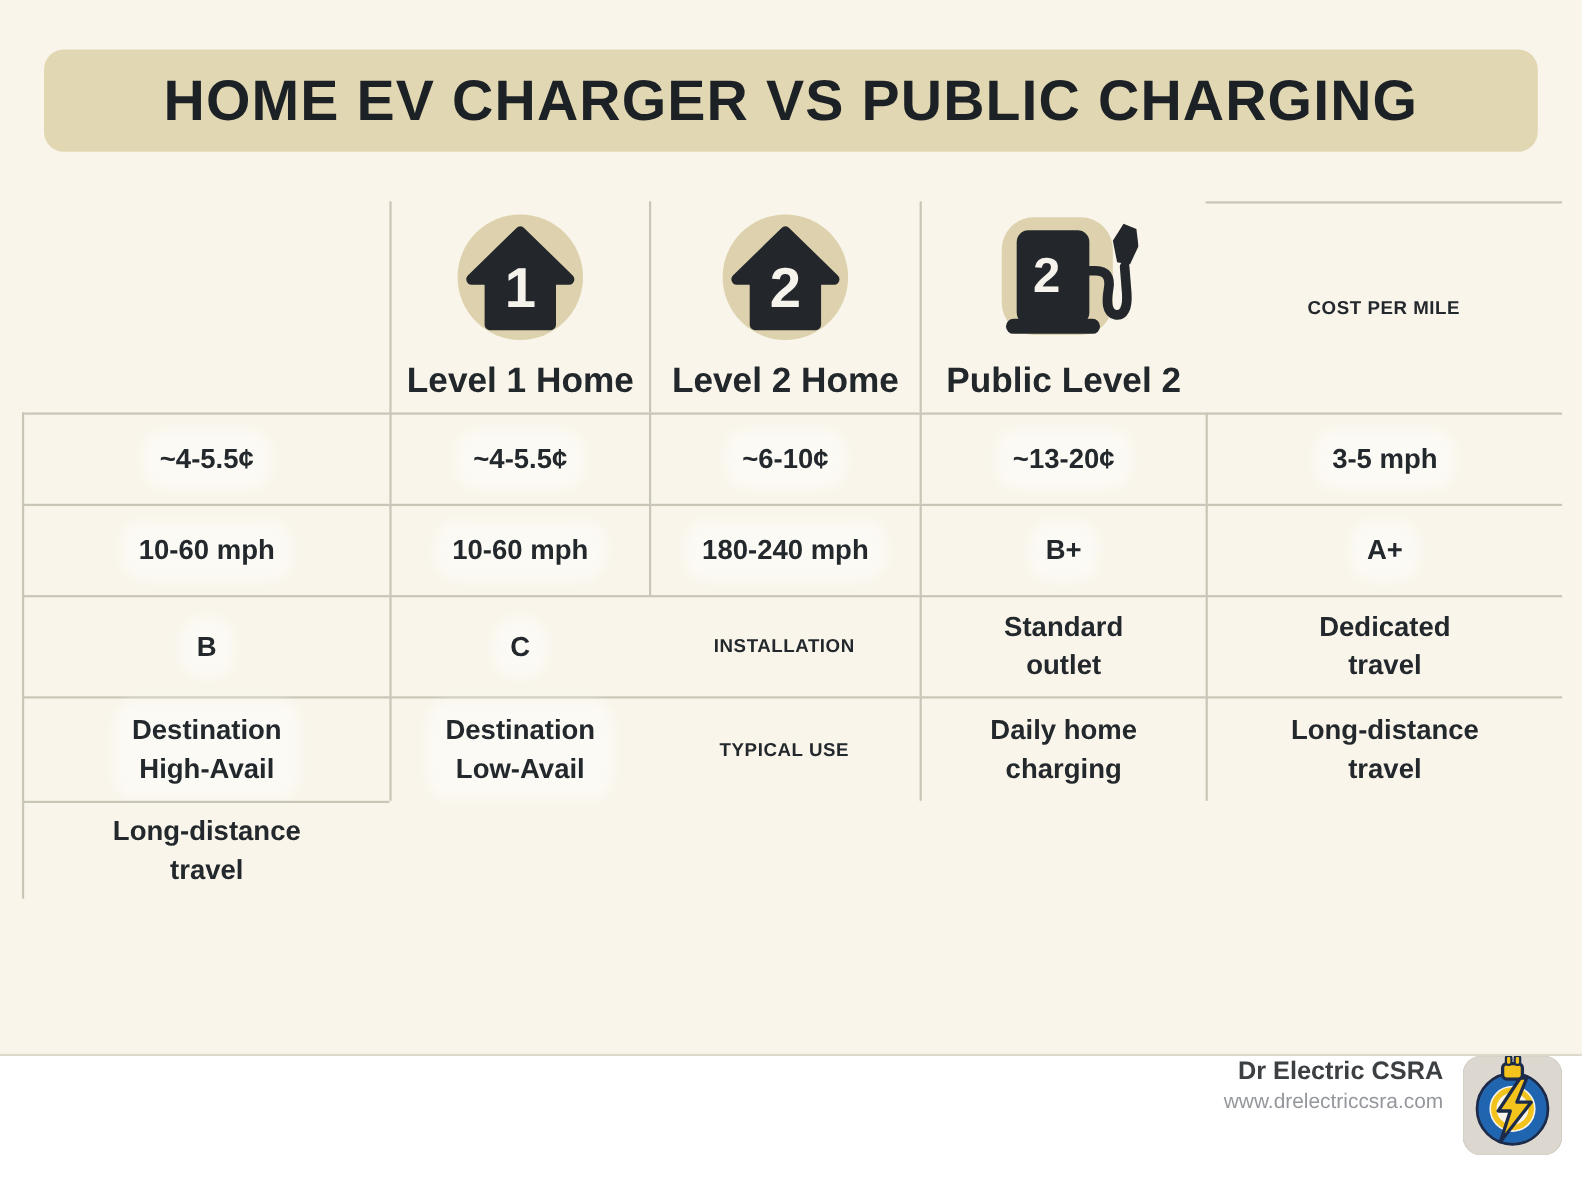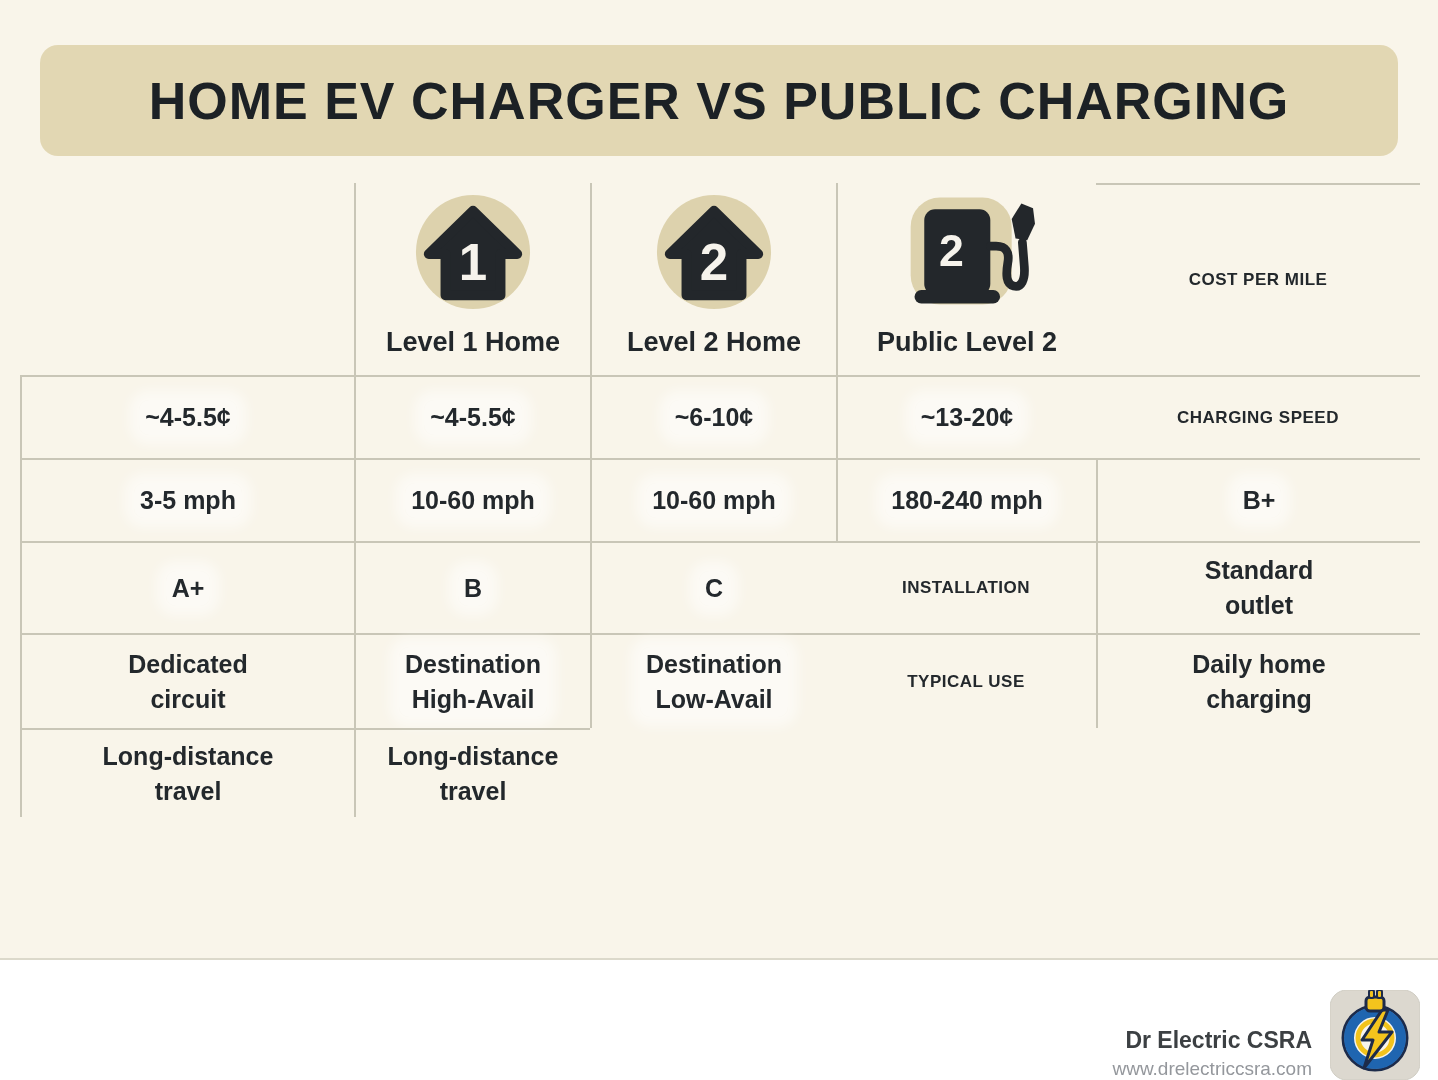--- a/index.html
+++ b/index.html
@@ -7,21 +7,21 @@
     width:1438px; height:1080px;
     background:#f9f5ea;
     font-family:"Liberation Sans", sans-serif;
     position:relative; overflow:hidden;
     color:#23272b;
   }
 
   
   .banner {
     position:absolute; left:40px; top:45px;
-    width:1358px; height:111px;
+    width:1358px; height:93px;
     background:#e2d7b3; border-radius:18px;
     display:flex; align-items:center; justify-content:center;
   }
   .banner h1 {
     margin:0; font-size:52px; font-weight:800;
     letter-spacing:1px; color:#1c2125; white-space:nowrap;
   }
 
   
   .grid {
@@ -32,38 +32,38 @@
   }
   .cell {
     display:flex; align-items:center; justify-content:center;
     text-align:center;
   }
   .vline { border-left:2px solid #c9c6b7; }
   .hline { border-top:2px solid #c9c6b7; }
 
   .col-header { flex-direction:column; justify-content:flex-start; padding-top:8px; }
   .icon-wrap { height:122px; display:flex; align-items:center; justify-content:center; }
-  .col-label { margin-top:14px; font-size:27px; font-weight:700; color:#22272b; }
+  .col-label { margin-top:14px; font-size:32px; font-weight:700; color:#22272b; }
 
   .row-label { font-weight:700; font-size:17px; letter-spacing:0.5px; color:#23282c; }
   .value {
     font-weight:700; font-size:25px; color:#23282c;
     white-space:pre-line; line-height:1.4;text-align:center;
   }
   .halo {
     background:rgba(255,255,255,0.5);
     box-shadow:0 0 12px 10px rgba(255,255,255,0.5);
     border-radius:10px; padding:0 6px;
   }
 
   
   .footer {
     position:absolute; left:0; top:958px; width:1438px; height:122px;
     background:#ffffff; border-top:2px solid #dcd9cb;
-    display:flex; align-items:flex-end; justify-content:flex-end;
+    display:flex; align-items:flex-start; justify-content:flex-end;
     gap:18px; padding-right:18px; box-sizing:border-box;
   }
   .footer-text { text-align:right; }
   .brand { font-size:23px; font-weight:700; color:#3c4043; }
   .site  { font-size:19px; color:#94979c; margin-top:4px; }
   .logo-box { width:90px; height:90px; }
 </style>
 </head>
 <body>
 
@@ -121,23 +121,20 @@
   <div class="cell hline vline">
       <span class="value halo">~4-5.5¢</span>
     </div>
   <div class="cell hline vline">
       <span class="value halo">~6-10¢</span>
     </div>
   <div class="cell hline vline">
       <span class="value halo">~13-20¢</span>
     </div>
 
-  <div class="cell hline">
-    <span class="row-label">CHARGING SPEED</span>
-  </div>
   <div class="cell hline vline">
       <span class="value halo">3-5 mph</span>
     </div>
   <div class="cell hline vline">
       <span class="value halo">10-60 mph</span>
     </div>
   <div class="cell hline vline">
       <span class="value halo">10-60 mph</span>
     </div>
   <div class="cell hline vline">
@@ -159,21 +156,21 @@
 
   <div class="cell hline">
     <span class="row-label">INSTALLATION</span>
   </div>
   <div class="cell hline vline">
       <span class="value">Standard
 outlet</span>
     </div>
   <div class="cell hline vline">
       <span class="value">Dedicated
-circuit</span>
+travel</span>
     </div>
   <div class="cell hline vline">
       <span class="value halo">Destination
 High-Avail</span>
     </div>
   <div class="cell hline vline">
       <span class="value halo">Destination
 Low-Avail</span>
     </div>
 

